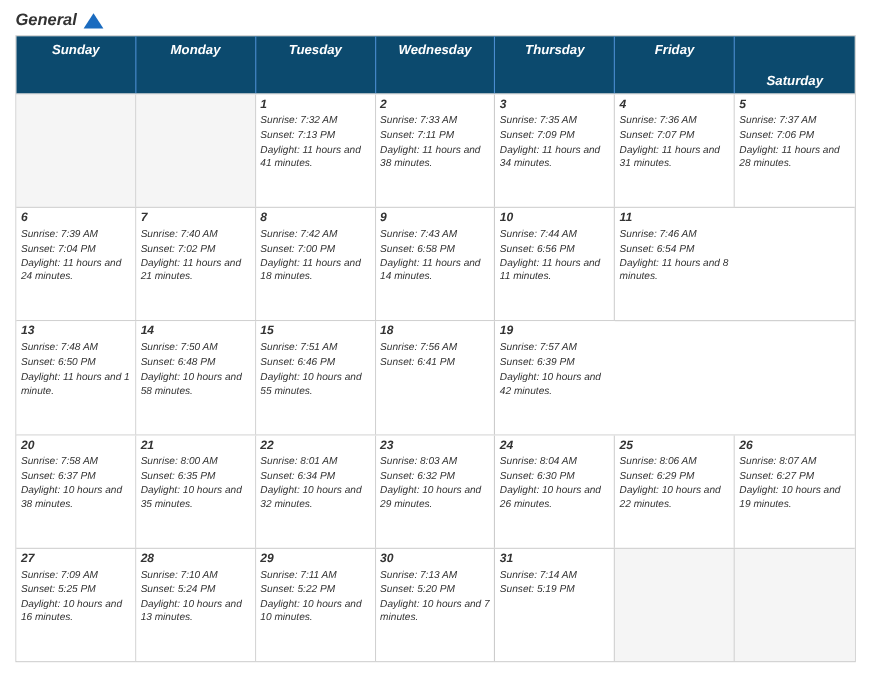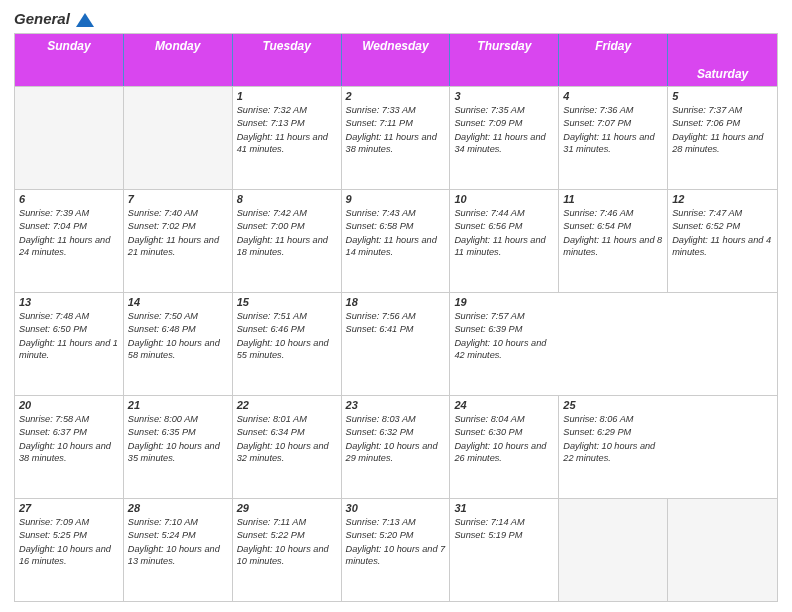--- a/index.html
+++ b/index.html
@@ -44,21 +44,21 @@
     }
     .calendar {
       flex: 1;
       display: flex;
       flex-direction: column;
       border: 1px solid #ccc;
     }
     .cal-header-row {
       display: grid;
       grid-template-columns: repeat(7, 1fr);
-      background: #d946ef;
+      background: #0c4a6e;
     }
     .cal-header-cell {
       color: #fff;
       font-size: 12px;
       font-weight: bold;
       padding: 5px 4px;
       text-align: center;
       border-right: 1px solid #4a8dd0;
     }
     .cal-header-cell:last-child { border-right: none; margin-top: 28px; }
@@ -192,26 +192,20 @@
             <div class="info-line">Sunrise: 7:44 AM</div>
             <div class="info-line">Sunset: 6:56 PM</div>
             <div class="info-line">Daylight: 11 hours and 11 minutes.</div>
           </div>
           <div class="cal-cell">
             <div class="day-num">11</div>
             <div class="info-line">Sunrise: 7:46 AM</div>
             <div class="info-line">Sunset: 6:54 PM</div>
             <div class="info-line">Daylight: 11 hours and 8 minutes.</div>
           </div>
-          <div class="cal-cell">
-            <div class="day-num">12</div>
-            <div class="info-line">Sunrise: 7:47 AM</div>
-            <div class="info-line">Sunset: 6:52 PM</div>
-            <div class="info-line">Daylight: 11 hours and 4 minutes.</div>
-          </div>
         </div>
         <div class="cal-row">
           <div class="cal-cell">
             <div class="day-num">13</div>
             <div class="info-line">Sunrise: 7:48 AM</div>
             <div class="info-line">Sunset: 6:50 PM</div>
             <div class="info-line">Daylight: 11 hours and 1 minute.</div>
           </div>
           <div class="cal-cell">
             <div class="day-num">14</div>
@@ -266,20 +260,26 @@
             <div class="day-num">24</div>
             <div class="info-line">Sunrise: 8:04 AM</div>
             <div class="info-line">Sunset: 6:30 PM</div>
             <div class="info-line">Daylight: 10 hours and 26 minutes.</div>
           </div>
           <div class="cal-cell">
             <div class="day-num">25</div>
             <div class="info-line">Sunrise: 8:06 AM</div>
             <div class="info-line">Sunset: 6:29 PM</div>
             <div class="info-line">Daylight: 10 hours and 22 minutes.</div>
+          </div>
+          <div class="cal-cell">
+            <div class="day-num">26</div>
+            <div class="info-line">Sunrise: 8:07 AM</div>
+            <div class="info-line">Sunset: 6:27 PM</div>
+            <div class="info-line">Daylight: 10 hours and 19 minutes.</div>
           </div>
         </div>
         <div class="cal-row">
           <div class="cal-cell">
             <div class="day-num">27</div>
             <div class="info-line">Sunrise: 7:09 AM</div>
             <div class="info-line">Sunset: 5:25 PM</div>
             <div class="info-line">Daylight: 10 hours and 16 minutes.</div>
           </div>
           <div class="cal-cell">

